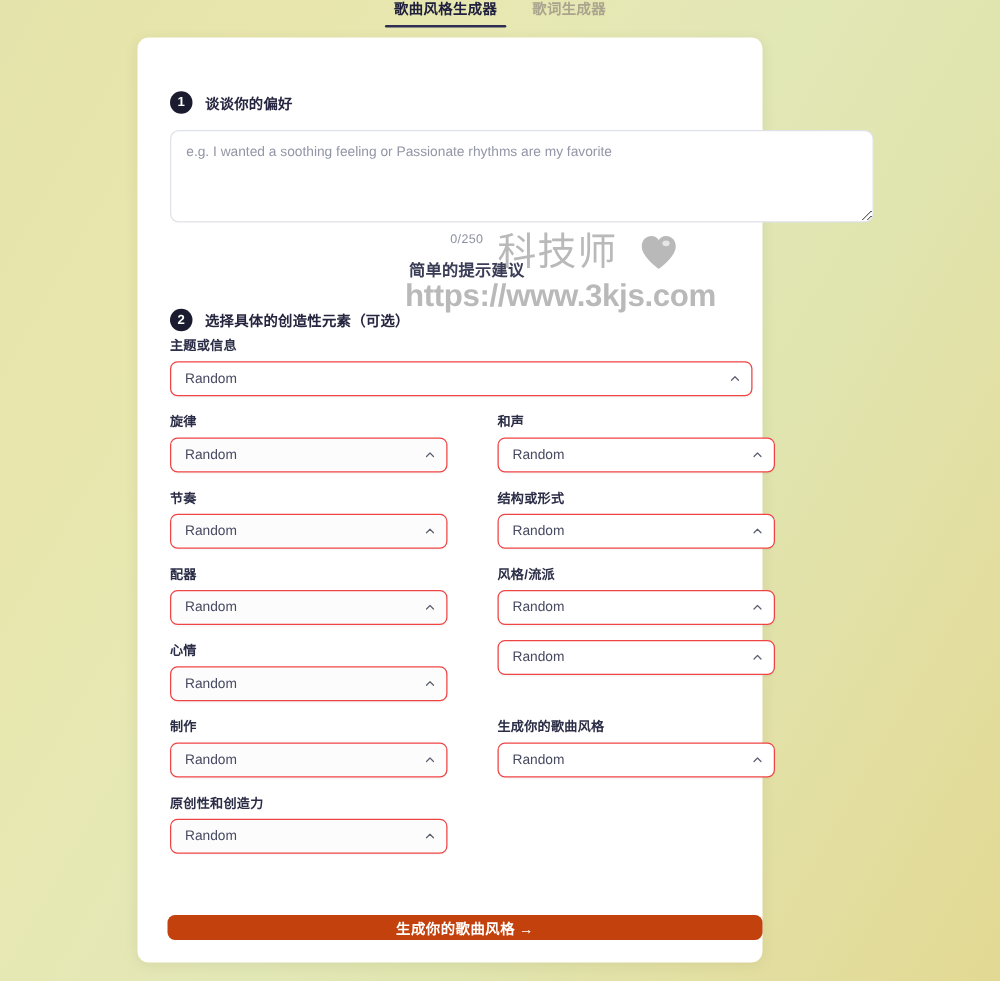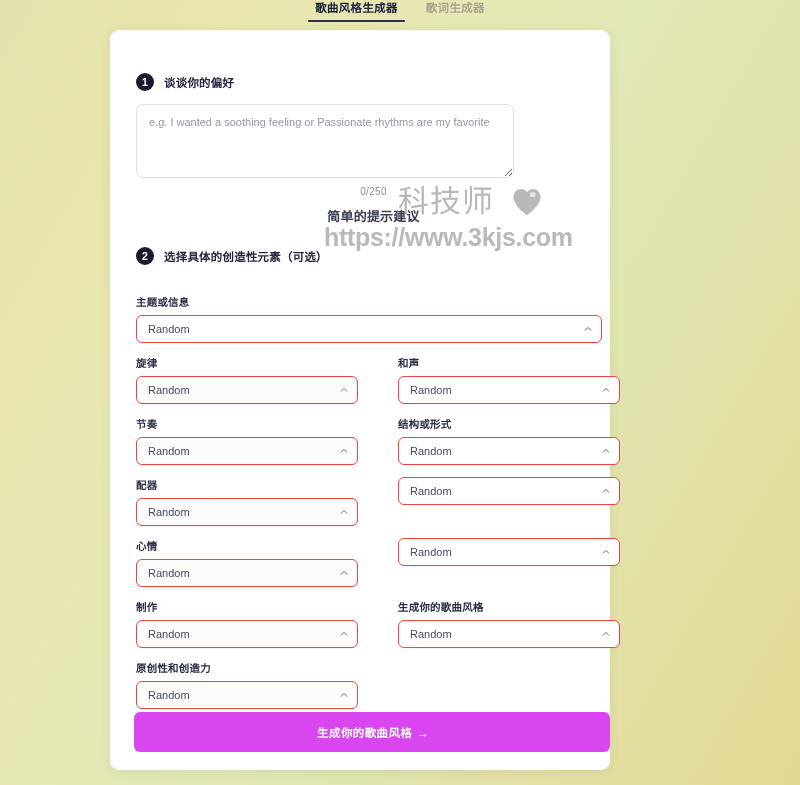--- a/index.html
+++ b/index.html
@@ -105,21 +105,21 @@
     font-size: 11.5px;
     font-weight: bold;
     color: #25253f;
     letter-spacing: .2px;
   }
 
   
   .textarea-wrap { margin-top: 13px; }
   textarea.pref {
     display: block;
-    width: 378px;
+    width: 563px;
     height: 74px;
     border: 1px solid #dfe1e8;
     border-radius: 7px;
     padding: 11px 12px;
     font-family: "Liberation Sans", "DejaVu Sans", sans-serif;
     font-size: 11px;
     color: #33364a;
     resize: vertical;
     outline: none;
     background: #fff;
@@ -138,21 +138,21 @@
   }
   .hint {
     font-size: 13px;
     font-weight: bold;
     color: #3a3d55;
     margin-top: 9px;
     letter-spacing: .2px;
   }
 
   
-  .field { margin-top: 29px; }
+  .field { margin-top: 3px; }
   .field-label {
     font-size: 10.5px;
     font-weight: bold;
     color: #2b2e46;
     margin-bottom: 6px;
     letter-spacing: .2px;
   }
 
   .select {
     position: relative;
@@ -193,26 +193,26 @@
 
   
   .submit-wrap {
     position: absolute;
     left: 24px;
     bottom: 18px;
     width: 476px;
   }
   .submit {
     width: 100%;
-    height: 40px;
+    height: 20px;
     border: none;
     border-radius: 6px;
-    background: #d946ef;
+    background: #c2410c;
     color: #ffffff;
-    font-family: Liberation Mono, monospace;
+    font-family: Liberation Serif, serif;
     font-size: 11.5px;
     font-weight: bold;
     letter-spacing: .4px;
     cursor: pointer;
   }
 
   
   .watermark {
     position: absolute;
     left: 398px;
@@ -348,20 +348,21 @@
           <span class="select-value">Random</span>
           <span class="chev">
             <svg viewBox="0 0 10 10" width="8" height="8" aria-hidden="true">
                 <polyline points="1.5,6.5 5,3 8.5,6.5" fill="none" stroke="#5b6070" stroke-width="1.2" stroke-linecap="round" stroke-linejoin="round"></polyline>
               </svg>
           </span>
         </div>
       </div>
 
       <div class="field">
+        <div class="field-label">风格/流派</div>
         <div class="select">
           <span class="select-value">Random</span>
           <span class="chev">
             <svg viewBox="0 0 10 10" width="8" height="8" aria-hidden="true">
                 <polyline points="1.5,6.5 5,3 8.5,6.5" fill="none" stroke="#5b6070" stroke-width="1.2" stroke-linecap="round" stroke-linejoin="round"></polyline>
               </svg>
           </span>
         </div>
       </div>
 

